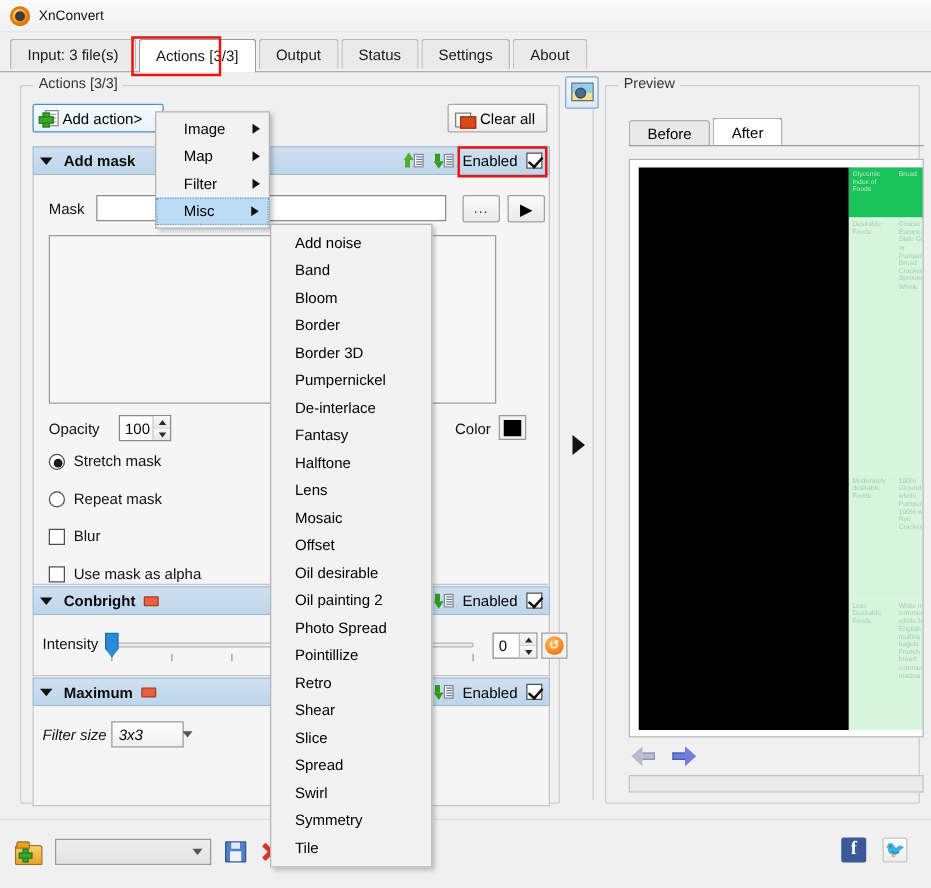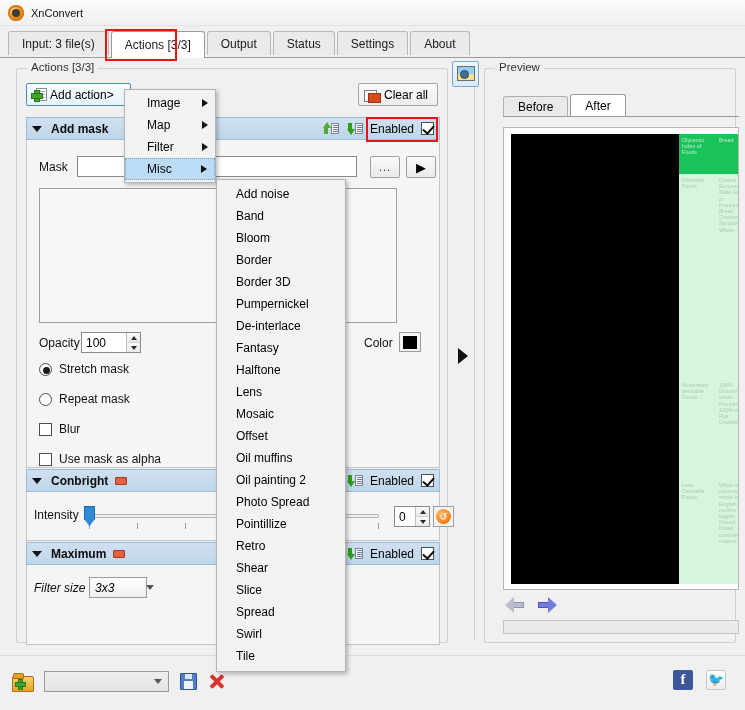--- a/index.html
+++ b/index.html
@@ -426,21 +426,21 @@
           <span style="letter-spacing:1px; color:#333; font-size:11px;">...</span>
         </div>
         <div class="smallbtn" style="position:absolute; left:379px; top:16px; width:30px; height:22px;">
           <span style="font-size:13px;">▶</span>
         </div>
 
         <div style="position:absolute; left:12px; top:48px; width:358px; height:135px;
                     background:#f7f7f7; border:1px solid #9d9d9d;"></div>
 
         <span class="lbl" style="position:absolute; left:12px; top:196px;">Opacity</span>
-        <div class="spin" style="position:absolute; left:54px; top:192px; width:60px;">
+        <div class="spin" style="position:absolute; left:68px; top:192px; width:42px;">
           <span>100</span>
           <span class="btns">
               <div></div>
               <div></div>
             </span>
         </div>
 
         <span class="lbl" style="position:absolute; left:337px; top:196px;">Color</span>
         <div style="position:absolute; left:372px; top:192px; width:22px; height:20px;
                     background:#f3f3f3; border:1px solid #9a9a9a; display:flex; align-items:center; justify-content:center;">
@@ -625,26 +625,27 @@
   <div class="mi">Bloom</div>
   <div class="mi">Border</div>
   <div class="mi">Border 3D</div>
   <div class="mi">Pumpernickel</div>
   <div class="mi">De-interlace</div>
   <div class="mi">Fantasy</div>
   <div class="mi">Halftone</div>
   <div class="mi">Lens</div>
   <div class="mi">Mosaic</div>
   <div class="mi">Offset</div>
-  <div class="mi">Oil muffins</div>
+  <div class="mi">Oil desirable</div>
   <div class="mi">Oil painting 2</div>
   <div class="mi">Photo Spread</div>
   <div class="mi">Pointillize</div>
   <div class="mi">Retro</div>
   <div class="mi">Shear</div>
   <div class="mi">Slice</div>
   <div class="mi">Spread</div>
   <div class="mi">Swirl</div>
+  <div class="mi">Symmetry</div>
   <div class="mi">Tile</div>
 
 </div>
 
 <div class="redbox" style="left:366px; top:117px; width:72px; height:25px;"></div>
 
 </body></html>

